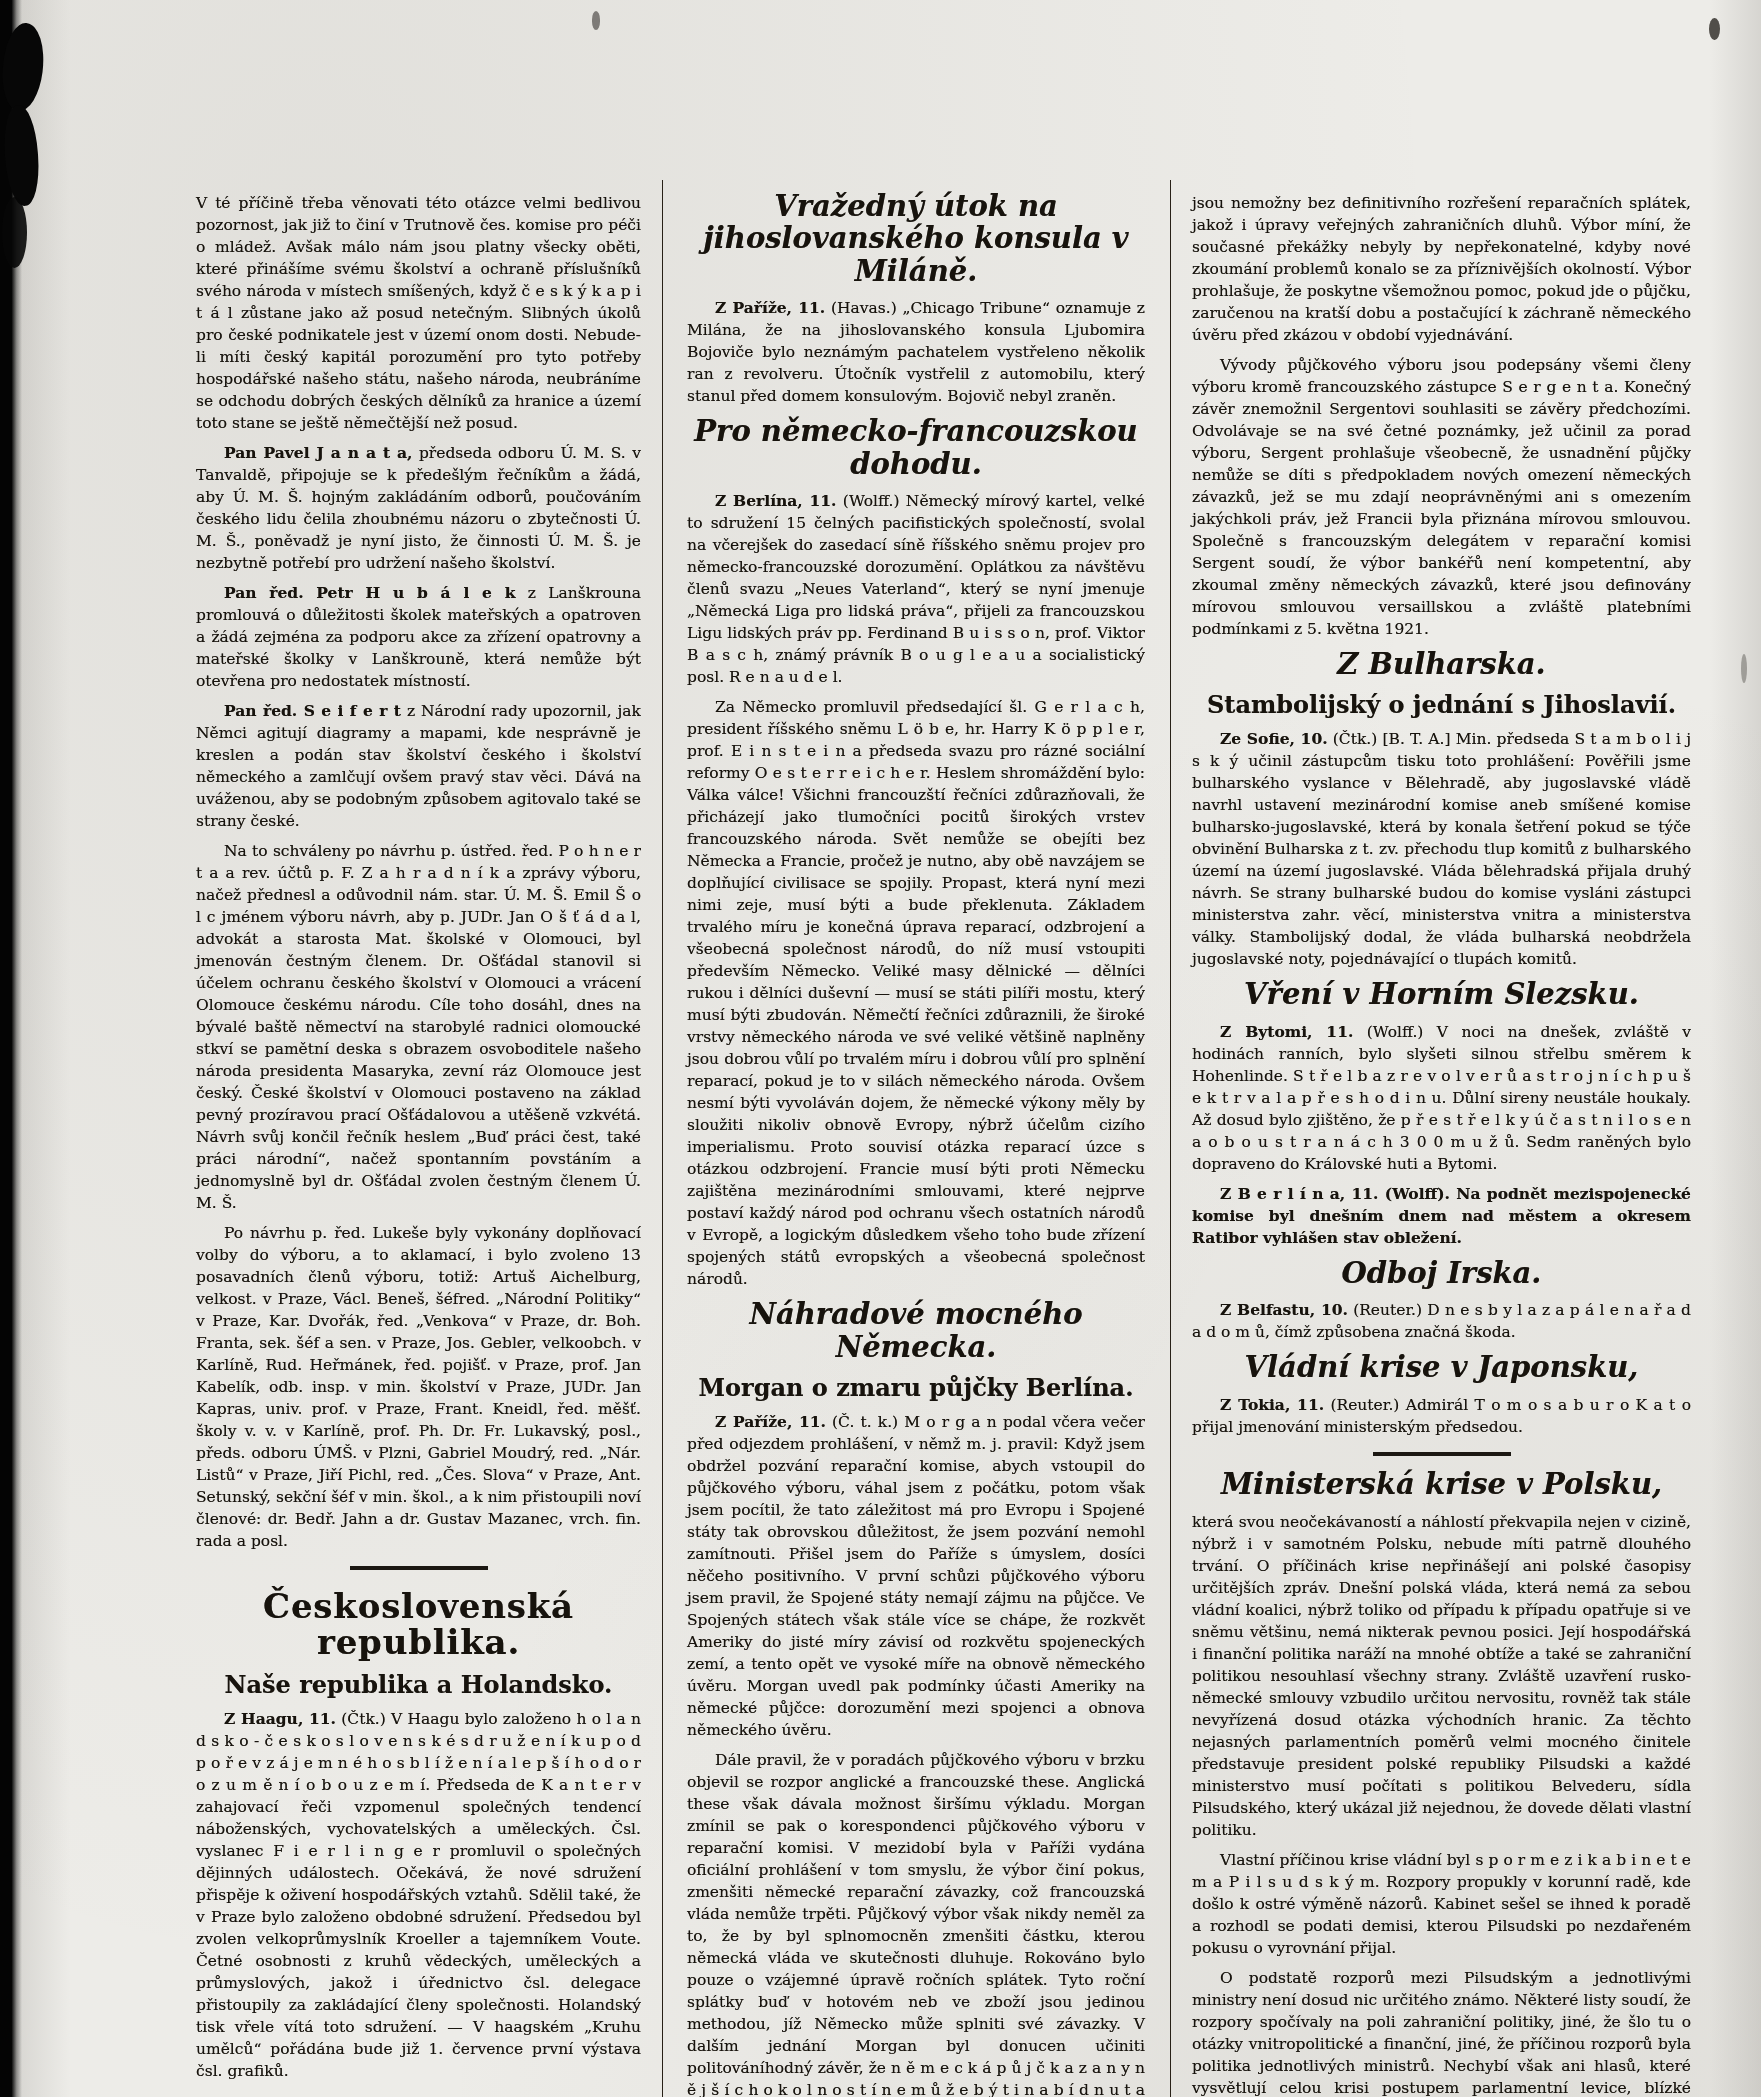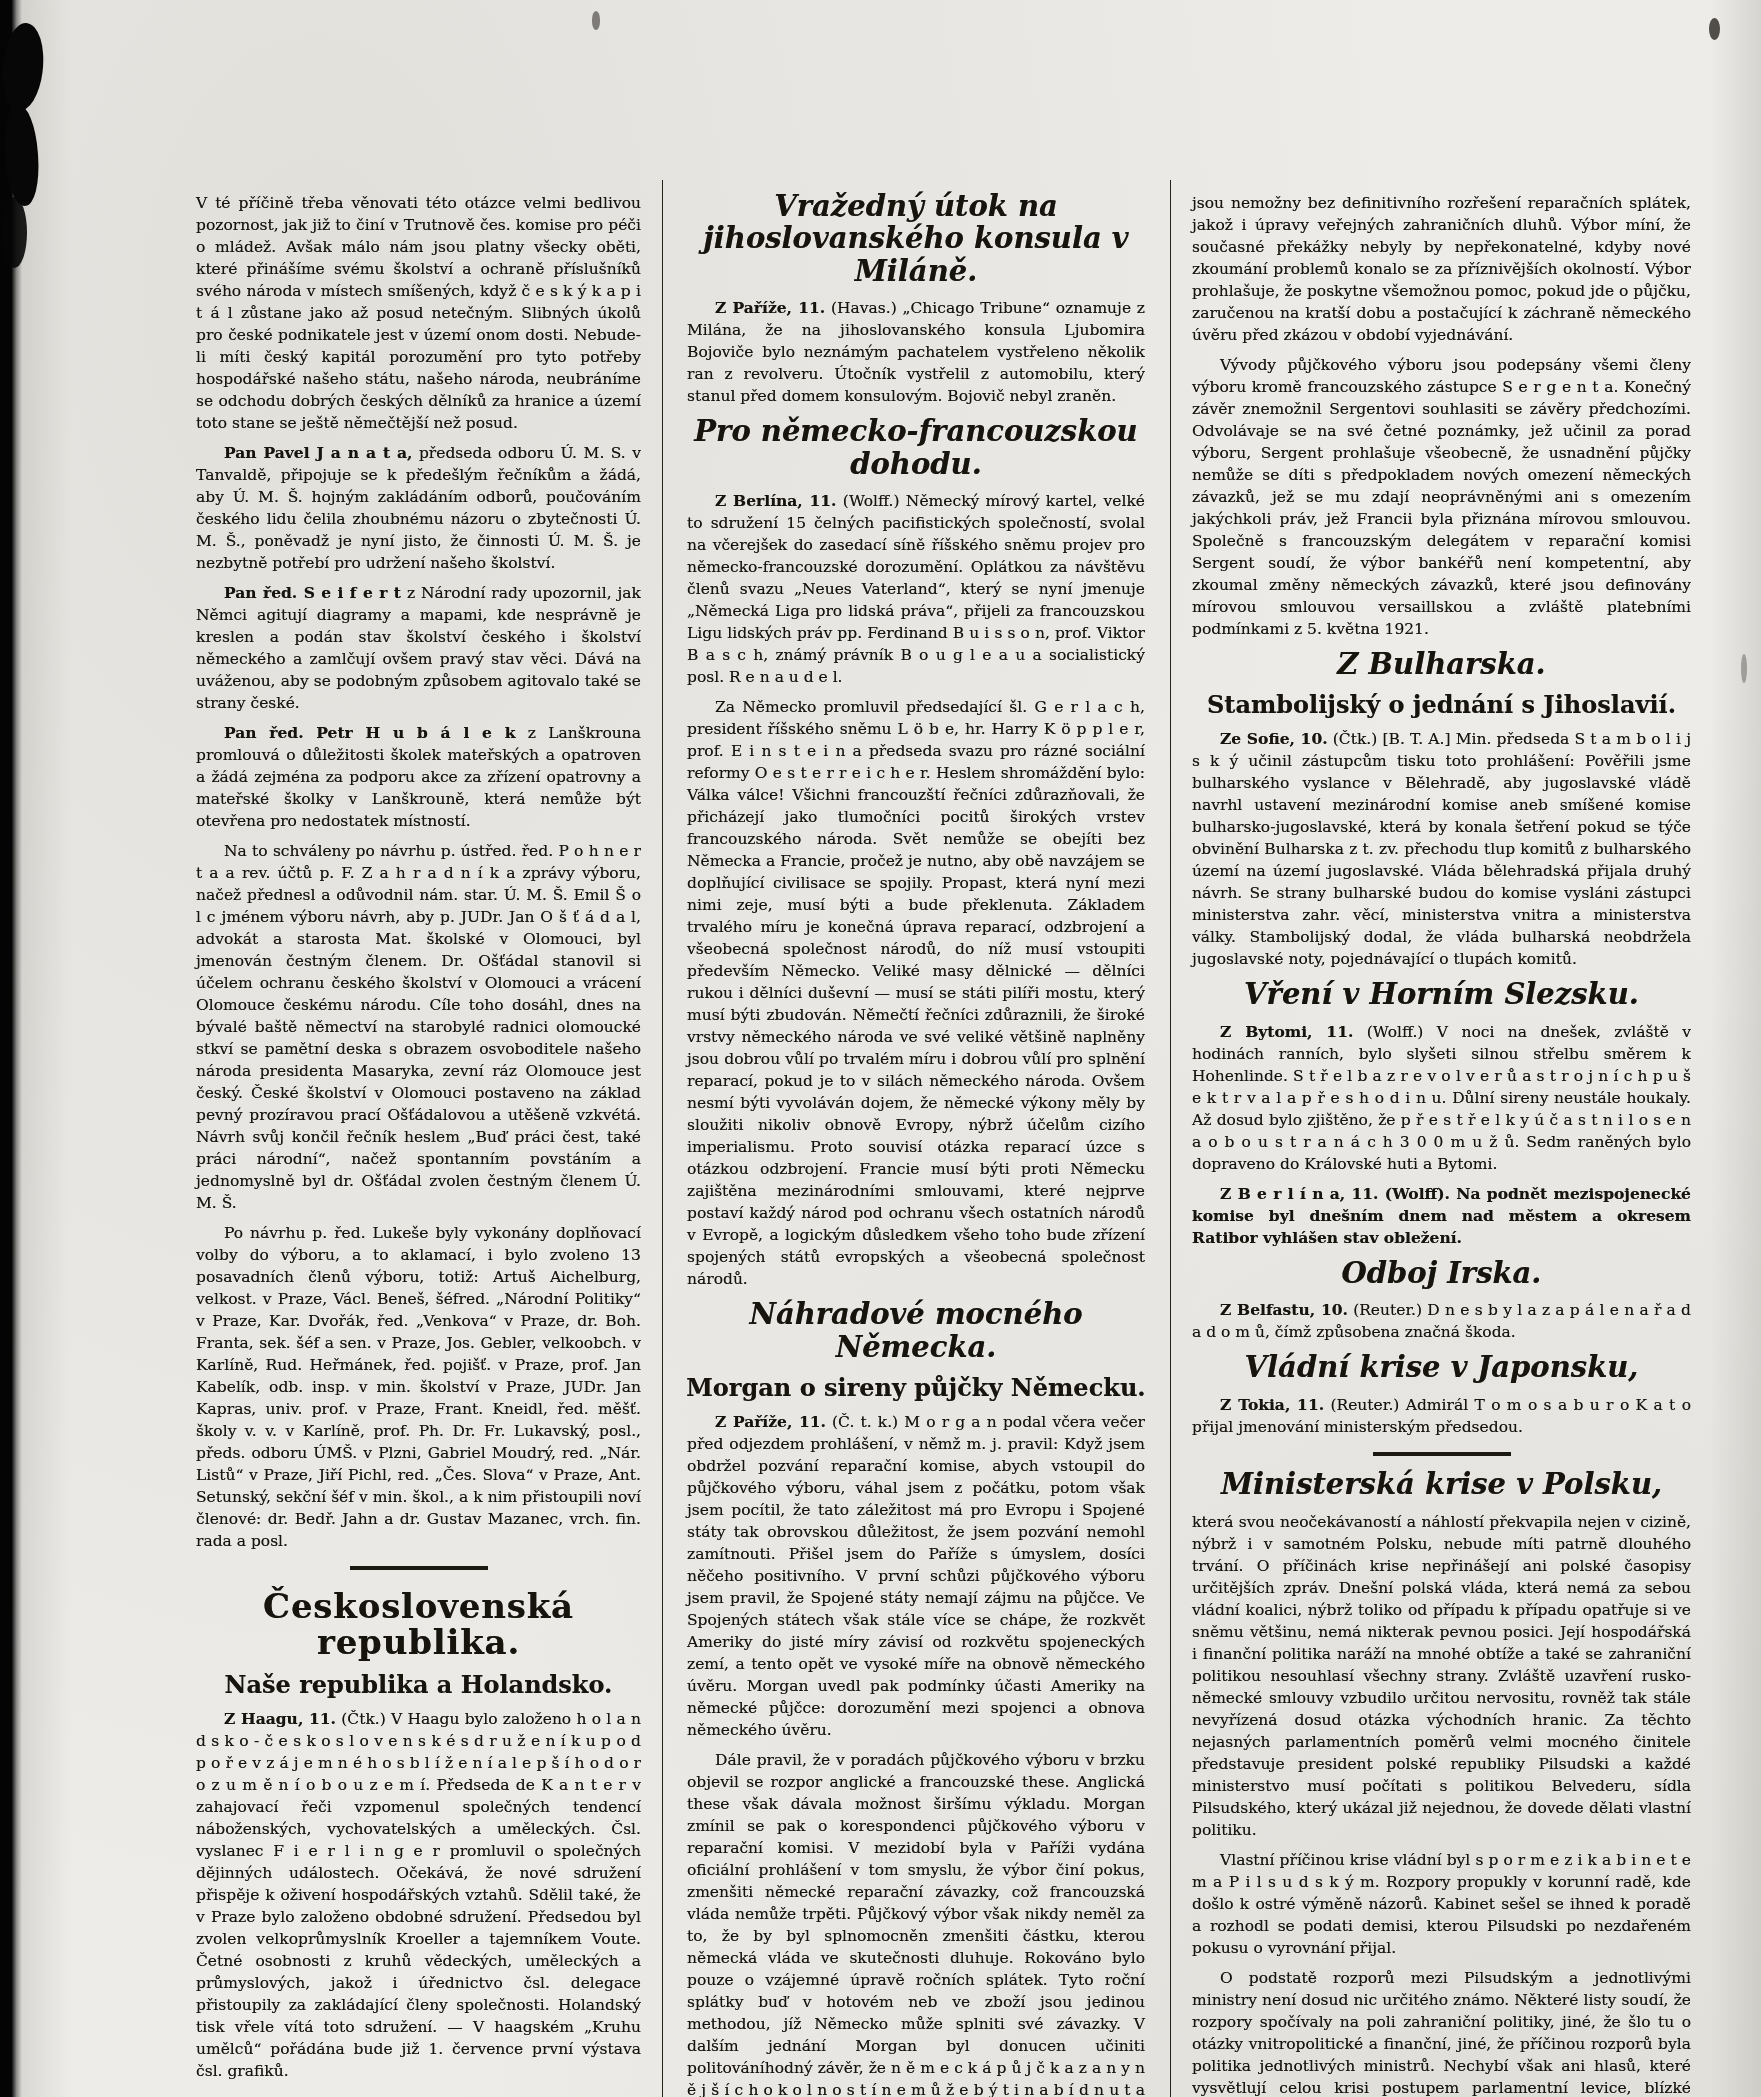--- a/index.html
+++ b/index.html
@@ -45,41 +45,41 @@
 </head>
 <body>
 
 <div class="page" style="--paper: #edece8; --ink: #17130d;">
   <div class="vrule v1"></div>
   <div class="vrule v2"></div>
 
   <div class="col" id="c1" style="left:188px;width:461px;">
       <p class="noindent">V té příčině třeba věnovati této otázce velmi bedlivou pozornost, jak již to činí v Trutnově čes. komise pro péči o mládež. Avšak málo nám jsou platny všecky oběti, které přinášíme svému školství a ochraně příslušníků svého národa v místech smíšených, když č e s k ý  k a p i t á l zůstane jako až posud netečným. Slibných úkolů pro české podnikatele jest v území onom dosti. Nebude-li míti český kapitál porozumění pro tyto potřeby hospodářské našeho státu, našeho národa, neubráníme se odchodu dobrých českých dělníků za hranice a území toto stane se ještě němečtější než posud.</p>
       <p><b class="lead">Pan Pavel J a n a t a,</b> předseda odboru Ú. M. S. v Tanvaldě, připojuje se k předešlým řečníkům a žádá, aby Ú. M. Š. hojným zakládáním odborů, poučováním českého lidu čelila zhoubnému názoru o zbytečnosti Ú. M. Š., poněvadž je nyní jisto, že činnosti Ú. M. Š. je nezbytně potřebí pro udržení našeho školství.</p>
+      <p><b class="lead">Pan řed. Petr H u b á l e k</b> z Lanškrouna promlouvá o důležitosti školek mateřských a opatroven a žádá zejména za podporu akce za zřízení opatrovny a mateřské školky v Lanškrouně, která nemůže být otevřena pro nedostatek místností.</p>
       <p><b class="lead">Pan řed. S e i f e r t</b> z Národní rady upozornil, jak Němci agitují diagramy a mapami, kde nesprávně je kreslen a podán stav školství českého i školství německého a zamlčují ovšem pravý stav věci. Dává na uváženou, aby se podobným způsobem agitovalo také se strany české.</p>
-      <p><b class="lead">Pan řed. Petr H u b á l e k</b> z Lanškrouna promlouvá o důležitosti školek mateřských a opatroven a žádá zejména za podporu akce za zřízení opatrovny a mateřské školky v Lanškrouně, která nemůže být otevřena pro nedostatek místností.</p>
       <p>Na to schváleny po návrhu p. ústřed. řed. P o h n e r t a a rev. účtů p. F. Z a h r a d n í k a zprávy výboru, načež přednesl a odůvodnil nám. star. Ú. M. Š. Emil Š o l c jménem výboru návrh, aby p. JUDr. Jan O š ť á d a l, advokát a starosta Mat. školské v Olomouci, byl jmenován čestným členem. Dr. Ošťádal stanovil si účelem ochranu českého školství v Olomouci a vrácení Olomouce českému národu. Cíle toho dosáhl, dnes na bývalé baště němectví na starobylé radnici olomoucké stkví se pamětní deska s obrazem osvoboditele našeho národa presidenta Masaryka, zevní ráz Olomouce jest český. České školství v Olomouci postaveno na základ pevný prozíravou prací Ošťádalovou a utěšeně vzkvétá. Návrh svůj končil řečník heslem „Buď práci čest, také práci národní“, načež spontanním povstáním a jednomyslně byl dr. Ošťádal zvolen čestným členem Ú. M. Š.</p>
       <p>Po návrhu p. řed. Lukeše byly vykonány doplňovací volby do výboru, a to aklamací, i bylo zvoleno 13 posavadních členů výboru, totiž: Artuš Aichelburg, velkost. v Praze, Václ. Beneš, šéfred. „Národní Politiky“ v Praze, Kar. Dvořák, řed. „Venkova“ v Praze, dr. Boh. Franta, sek. šéf a sen. v Praze, Jos. Gebler, velkoobch. v Karlíně, Rud. Heřmánek, řed. pojišť. v Praze, prof. Jan Kabelík, odb. insp. v min. školství v Praze, JUDr. Jan Kapras, univ. prof. v Praze, Frant. Kneidl, řed. měšť. školy v. v. v Karlíně, prof. Ph. Dr. Fr. Lukavský, posl., předs. odboru ÚMŠ. v Plzni, Gabriel Moudrý, red. „Nár. Listů“ v Praze, Jiří Pichl, red. „Čes. Slova“ v Praze, Ant. Setunský, sekční šéf v min. škol., a k nim přistoupili noví členové: dr. Bedř. Jahn a dr. Gustav Mazanec, vrch. fin. rada a posl.</p>
       <div class="rule"></div>
       <div class="hbig">Československá republika.</div>
       <div class="h3">Naše republika a Holandsko.</div>
       <p><b class="lead">Z Haagu, 11.</b> (Čtk.) V Haagu bylo založeno h o l a n d s k o - č e s k o s l o v e n s k é  s d r u ž e n í  k u  p o d p o ř e  v z á j e m n é h o  s b l í ž e n í  a  l e p š í h o  d o r o z u m ě n í  o b o u  z e m í. Předseda de K a n t e r v zahajovací řeči vzpomenul společných tendencí náboženských, vychovatelských a uměleckých. Čsl. vyslanec F i e r l i n g e r promluvil o společných dějinných událostech. Očekává, že nové sdružení přispěje k oživení hospodářských vztahů. Sdělil také, že v Praze bylo založeno obdobné sdružení. Předsedou byl zvolen velkoprůmyslník Kroeller a tajemníkem Voute. Četné osobnosti z kruhů vědeckých, uměleckých a průmyslových, jakož i úřednictvo čsl. delegace přistoupily za zakládající členy společnosti. Holandský tisk vřele vítá toto sdružení. — V haagském „Kruhu umělců“ pořádána bude již 1. července první výstava čsl. grafiků.</p>
       <div class="rule"></div>
       <div class="hbig hsans">Telegrafické zprávy.</div>
       <div class="h2">Z Jihoslavie.</div>
       <div class="h3">Z parlamentu. — Obchodní smlouva s Německem. — Výtržnosti extremistů v Záhřebě.</div>
     </div>
   <div class="col" id="c2" style="left:679px;width:474px;">
       <div class="h1">Vražedný útok na jihoslovanského konsula v Miláně.</div>
       <p><b class="lead">Z Paříže, 11.</b> (Havas.) „Chicago Tribune“ oznamuje z Milána, že na jihoslovanského konsula Ljubomira Bojoviče bylo neznámým pachatelem vystřeleno několik ran z revolveru. Útočník vystřelil z automobilu, který stanul před domem konsulovým. Bojovič nebyl zraněn.</p>
       <div class="h1">Pro německo-francouzskou dohodu.</div>
       <p><b class="lead">Z Berlína, 11.</b> (Wolff.) Německý mírový kartel, velké to sdružení 15 čelných pacifistických společností, svolal na včerejšek do zasedací síně říšského sněmu projev pro německo-francouzské dorozumění. Oplátkou za návštěvu členů svazu „Neues Vaterland“, který se nyní jmenuje „Německá Liga pro lidská práva“, přijeli za francouzskou Ligu lidských práv pp. Ferdinand B u i s s o n, prof. Viktor B a s c h, známý právník B o u g l e a u a socialistický posl. R e n a u d e l.</p>
       <p>Za Německo promluvil předsedající šl. G e r l a c h, president říšského sněmu L ö b e, hr. Harry K ö p p l e r, prof. E i n s t e i n a předseda svazu pro rázné sociální reformy O e s t e r r e i c h e r. Heslem shromáždění bylo: Válka válce! Všichni francouzští řečníci zdůrazňovali, že přicházejí jako tlumočníci pocitů širokých vrstev francouzského národa. Svět nemůže se obejíti bez Německa a Francie, pročež je nutno, aby obě navzájem se doplňující civilisace se spojily. Propast, která nyní mezi nimi zeje, musí býti a bude překlenuta. Základem trvalého míru je konečná úprava reparací, odzbrojení a všeobecná společnost národů, do níž musí vstoupiti především Německo. Veliké masy dělnické — dělníci rukou i dělníci duševní — musí se státi pilíři mostu, který musí býti zbudován. Němečtí řečníci zdůraznili, že široké vrstvy německého národa ve své veliké většině naplněny jsou dobrou vůlí po trvalém míru i dobrou vůlí pro splnění reparací, pokud je to v silách německého národa. Ovšem nesmí býti vyvoláván dojem, že německé výkony měly by sloužiti nikoliv obnově Evropy, nýbrž účelům cizího imperialismu. Proto souvisí otázka reparací úzce s otázkou odzbrojení. Francie musí býti proti Německu zajištěna mezinárodními smlouvami, které nejprve postaví každý národ pod ochranu všech ostatních národů v Evropě, a logickým důsledkem všeho toho bude zřízení spojených států evropských a všeobecná společnost národů.</p>
       <div class="h1">Náhradové mocného Německa.</div>
-      <div class="h3">Morgan o sireny půjčky Německu.</div>
+      <div class="h3">Morgan o zmaru půjčky Berlína.</div>
       <p><b class="lead">Z Paříže, 11.</b> (Č. t. k.) M o r g a n podal včera večer před odjezdem prohlášení, v němž m. j. pravil: Když jsem obdržel pozvání reparační komise, abych vstoupil do půjčkového výboru, váhal jsem z počátku, potom však jsem pocítil, že tato záležitost má pro Evropu i Spojené státy tak obrovskou důležitost, že jsem pozvání nemohl zamítnouti. Přišel jsem do Paříže s úmyslem, dosíci něčeho positivního. V první schůzi půjčkového výboru jsem pravil, že Spojené státy nemají zájmu na půjčce. Ve Spojených státech však stále více se chápe, že rozkvět Ameriky do jisté míry závisí od rozkvětu spojeneckých zemí, a tento opět ve vysoké míře na obnově německého úvěru. Morgan uvedl pak podmínky účasti Ameriky na německé půjčce: dorozumění mezi spojenci a obnova německého úvěru.</p>
       <p>Dále pravil, že v poradách půjčkového výboru v brzku objevil se rozpor anglické a francouzské these. Anglická these však dávala možnost širšímu výkladu. Morgan zmínil se pak o korespondenci půjčkového výboru v reparační komisi. V mezidobí byla v Paříži vydána oficiální prohlášení v tom smyslu, že výbor činí pokus, zmenšiti německé reparační závazky, což francouzská vláda nemůže trpěti. Půjčkový výbor však nikdy neměl za to, že by byl splnomocněn zmenšiti částku, kterou německá vláda ve skutečnosti dluhuje. Rokováno bylo pouze o vzájemné úpravě ročních splátek. Tyto roční splátky buď v hotovém neb ve zboží jsou jedinou methodou, jíž Německo může splniti své závazky. V dalším jednání Morgan byl donucen učiniti politováníhodný závěr, že n ě m e c k á  p ů j č k a  z a  n y n ě j š í c h  o k o l n o s t í  n e m ů ž e  b ý t i  n a b í d n u t a  a n i  p ř i j a t a  a m e r i c k ý m  t r h e m. Ke konci Morgan prohlásil, že i nadále jest ochoten učiniti vše pro řešení otázek, jež se dotýkají hospodářského života Evropy. Soudí však, že řešení, pokud je závislé na mezinárodní německé půjčce za účasti Ameriky, není možné bez všeobecné úpravy reparační otázky, která nesporně obsahuje také vyřízení četných jiných otázek, jež mezi vládami musí býti vyjasněny, aby bylo docíleno jednomyslnosti, první to podmínky půjčky.</p>
     </div>
   <div class="col" id="c3" style="left:1184px;width:515px;">
       <p class="noindent">jsou nemožny bez definitivního rozřešení reparačních splátek, jakož i úpravy veřejných zahraničních dluhů. Výbor míní, že současné překážky nebyly by nepřekonatelné, kdyby nové zkoumání problemů konalo se za příznivějších okolností. Výbor prohlašuje, že poskytne všemožnou pomoc, pokud jde o půjčku, zaručenou na kratší dobu a postačující k záchraně německého úvěru před zkázou v období vyjednávání.</p>
       <p>Vývody půjčkového výboru jsou podepsány všemi členy výboru kromě francouzského zástupce S e r g e n t a. Konečný závěr znemožnil Sergentovi souhlasiti se závěry předchozími. Odvolávaje se na své četné poznámky, jež učinil za porad výboru, Sergent prohlašuje všeobecně, že usnadnění půjčky nemůže se díti s předpokladem nových omezení německých závazků, jež se mu zdají neoprávněnými ani s omezením jakýchkoli práv, jež Francii byla přiznána mírovou smlouvou. Společně s francouzským delegátem v reparační komisi Sergent soudí, že výbor bankéřů není kompetentní, aby zkoumal změny německých závazků, které jsou definovány mírovou smlouvou versaillskou a zvláště platebními podmínkami z 5. května 1921.</p>
       <div class="h1">Z Bulharska.</div>
       <div class="h3">Stambolijský o jednání s Jihoslavií.</div>
       <p><b class="lead">Ze Sofie, 10.</b> (Čtk.) [B. T. A.] Min. předseda S t a m b o l i j s k ý učinil zástupcům tisku toto prohlášení: Pověřili jsme bulharského vyslance v Bělehradě, aby jugoslavské vládě navrhl ustavení mezinárodní komise aneb smíšené komise bulharsko-jugoslavské, která by konala šetření pokud se týče obvinění Bulharska z t. zv. přechodu tlup komitů z bulharského území na území jugoslavské. Vláda bělehradská přijala druhý návrh. Se strany bulharské budou do komise vysláni zástupci ministerstva zahr. věcí, ministerstva vnitra a ministerstva války. Stambolijský dodal, že vláda bulharská neobdržela jugoslavské noty, pojednávající o tlupách komitů.</p>
       <div class="h1">Vření v Horním Slezsku.</div>

